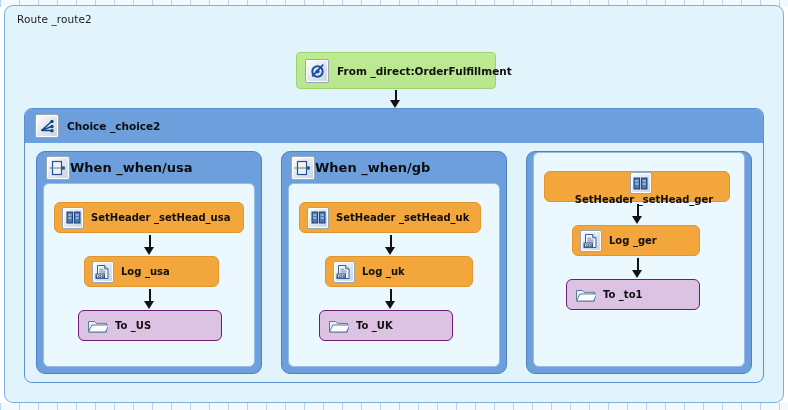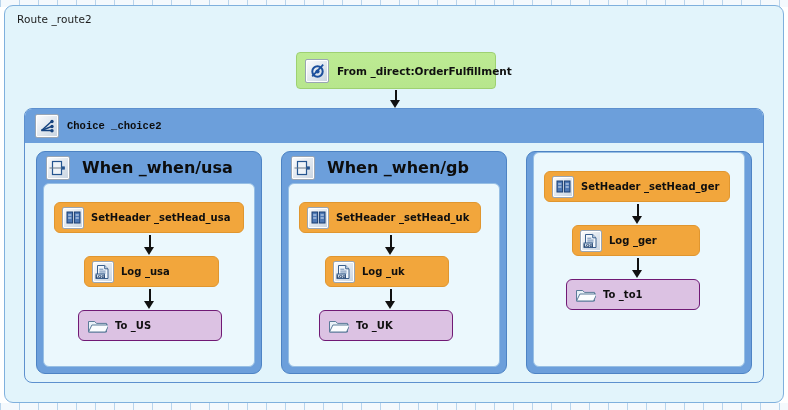--- a/index.html
+++ b/index.html
@@ -126,21 +126,20 @@
     border: 1px solid #5d90ce;
     border-radius: 8px;
     overflow: hidden;
   }
   .choice-header {
     height: 34px;
     background: #6c9fdb;
     display: flex;
     align-items: center;
     padding-left: 10px;
-    font-family: Liberation Mono, monospace;
   }
   .choice-title {
     font-size: 10.5px;
     font-weight: bold;
     color: #0d0d0d;
     margin-left: 8px;
     white-space: nowrap;
   }
   .choice-body {
     position: relative;
@@ -163,24 +162,24 @@
     flex-direction: column;
   }
   .when-header {
     height: 31px;
     display: flex;
     align-items: center;
     padding-left: 9px;
     flex: 0 0 auto;
   }
   .when-title {
-    font-size: 16px;
+    font-size: 13px;
     font-weight: bold;
     color: #0d0d0d;
-    margin-left: 12px;
+    margin-left: 0;
     white-space: nowrap;
   }
   .when-body {
     flex: 1 1 auto;
     margin: 0 6px 6px 6px;
     background: #ebf8fd;
     border: 1px solid #97bfe4;
     border-radius: 6px;
     position: relative;
   }
@@ -346,21 +345,21 @@
             </svg>
           </span>
           <span class="step-label">SetHeader _setHead_uk</span>
         </div>
 
         <div class="arrow" style="left:96px; top:51px; height:20px;">
           <div class="stem" style="height:13px;"></div>
           <div class="head" style="top:12px;"></div>
         </div>
 
-        <div class="step orange" style="left:36px; top:72px; width:124px;text-align:center;">
+        <div class="step orange" style="left:36px; top:72px; width:148px;text-align:center;">
           <span class="icon-tile">
             <svg width="16" height="16" viewBox="0 0 16 16">
               <path d="M2.5 1.5 h7.2 l3.3 3.3 v9.7 h-10.5 z" fill="#f2f7fc" stroke="#3a5f8c" stroke-width="1"></path>
               <path d="M9.7 1.5 v3.3 h3.3" fill="#cfdceb" stroke="#3a5f8c" stroke-width="1"></path>
               <line x1="4.3" y1="5.2" x2="8.3" y2="5.2" stroke="#5a7da8" stroke-width="0.9"></line>
               <line x1="4.3" y1="7.1" x2="10.6" y2="7.1" stroke="#5a7da8" stroke-width="0.9"></line>
               <line x1="4.3" y1="9" x2="10.6" y2="9" stroke="#5a7da8" stroke-width="0.9"></line>
               <rect x="1" y="10" width="8.4" height="4.6" fill="#ccdcec" stroke="#2d5383" stroke-width="0.9"></rect>
               <text x="5.2" y="13.6" font-size="4.1" text-anchor="middle" fill="#16325c" font-family="DejaVu Sans, sans-serif" font-weight="bold">LOG</text>
             </svg>
@@ -382,21 +381,21 @@
           </span>
           <span class="step-label">To _UK</span>
         </div>
 
       </div>
     </div>
 
     <div class="when-box">
       <div class="when-body">
 
-        <div class="step orange" style="left:10px; top:18px; width:186px;">
+        <div class="step orange" style="left:10px; top:18px; width:186px;flex-direction:column;">
           <span class="icon-tile">
             <svg width="15" height="15" viewBox="0 0 15 15">
               <rect x="1" y="2" width="5.6" height="11" fill="#4e78b4" stroke="#1b3f72" stroke-width="1"></rect>
               <rect x="8.4" y="2" width="5.6" height="11" fill="#4e78b4" stroke="#1b3f72" stroke-width="1"></rect>
               <line x1="2.2" y1="5" x2="5.4" y2="5" stroke="#dce8f7" stroke-width="1"></line>
               <line x1="2.2" y1="8" x2="5.4" y2="8" stroke="#dce8f7" stroke-width="1"></line>
               <line x1="9.6" y1="5" x2="12.8" y2="5" stroke="#dce8f7" stroke-width="1"></line>
               <line x1="9.6" y1="8" x2="12.8" y2="8" stroke="#dce8f7" stroke-width="1"></line>
             </svg>
           </span>

